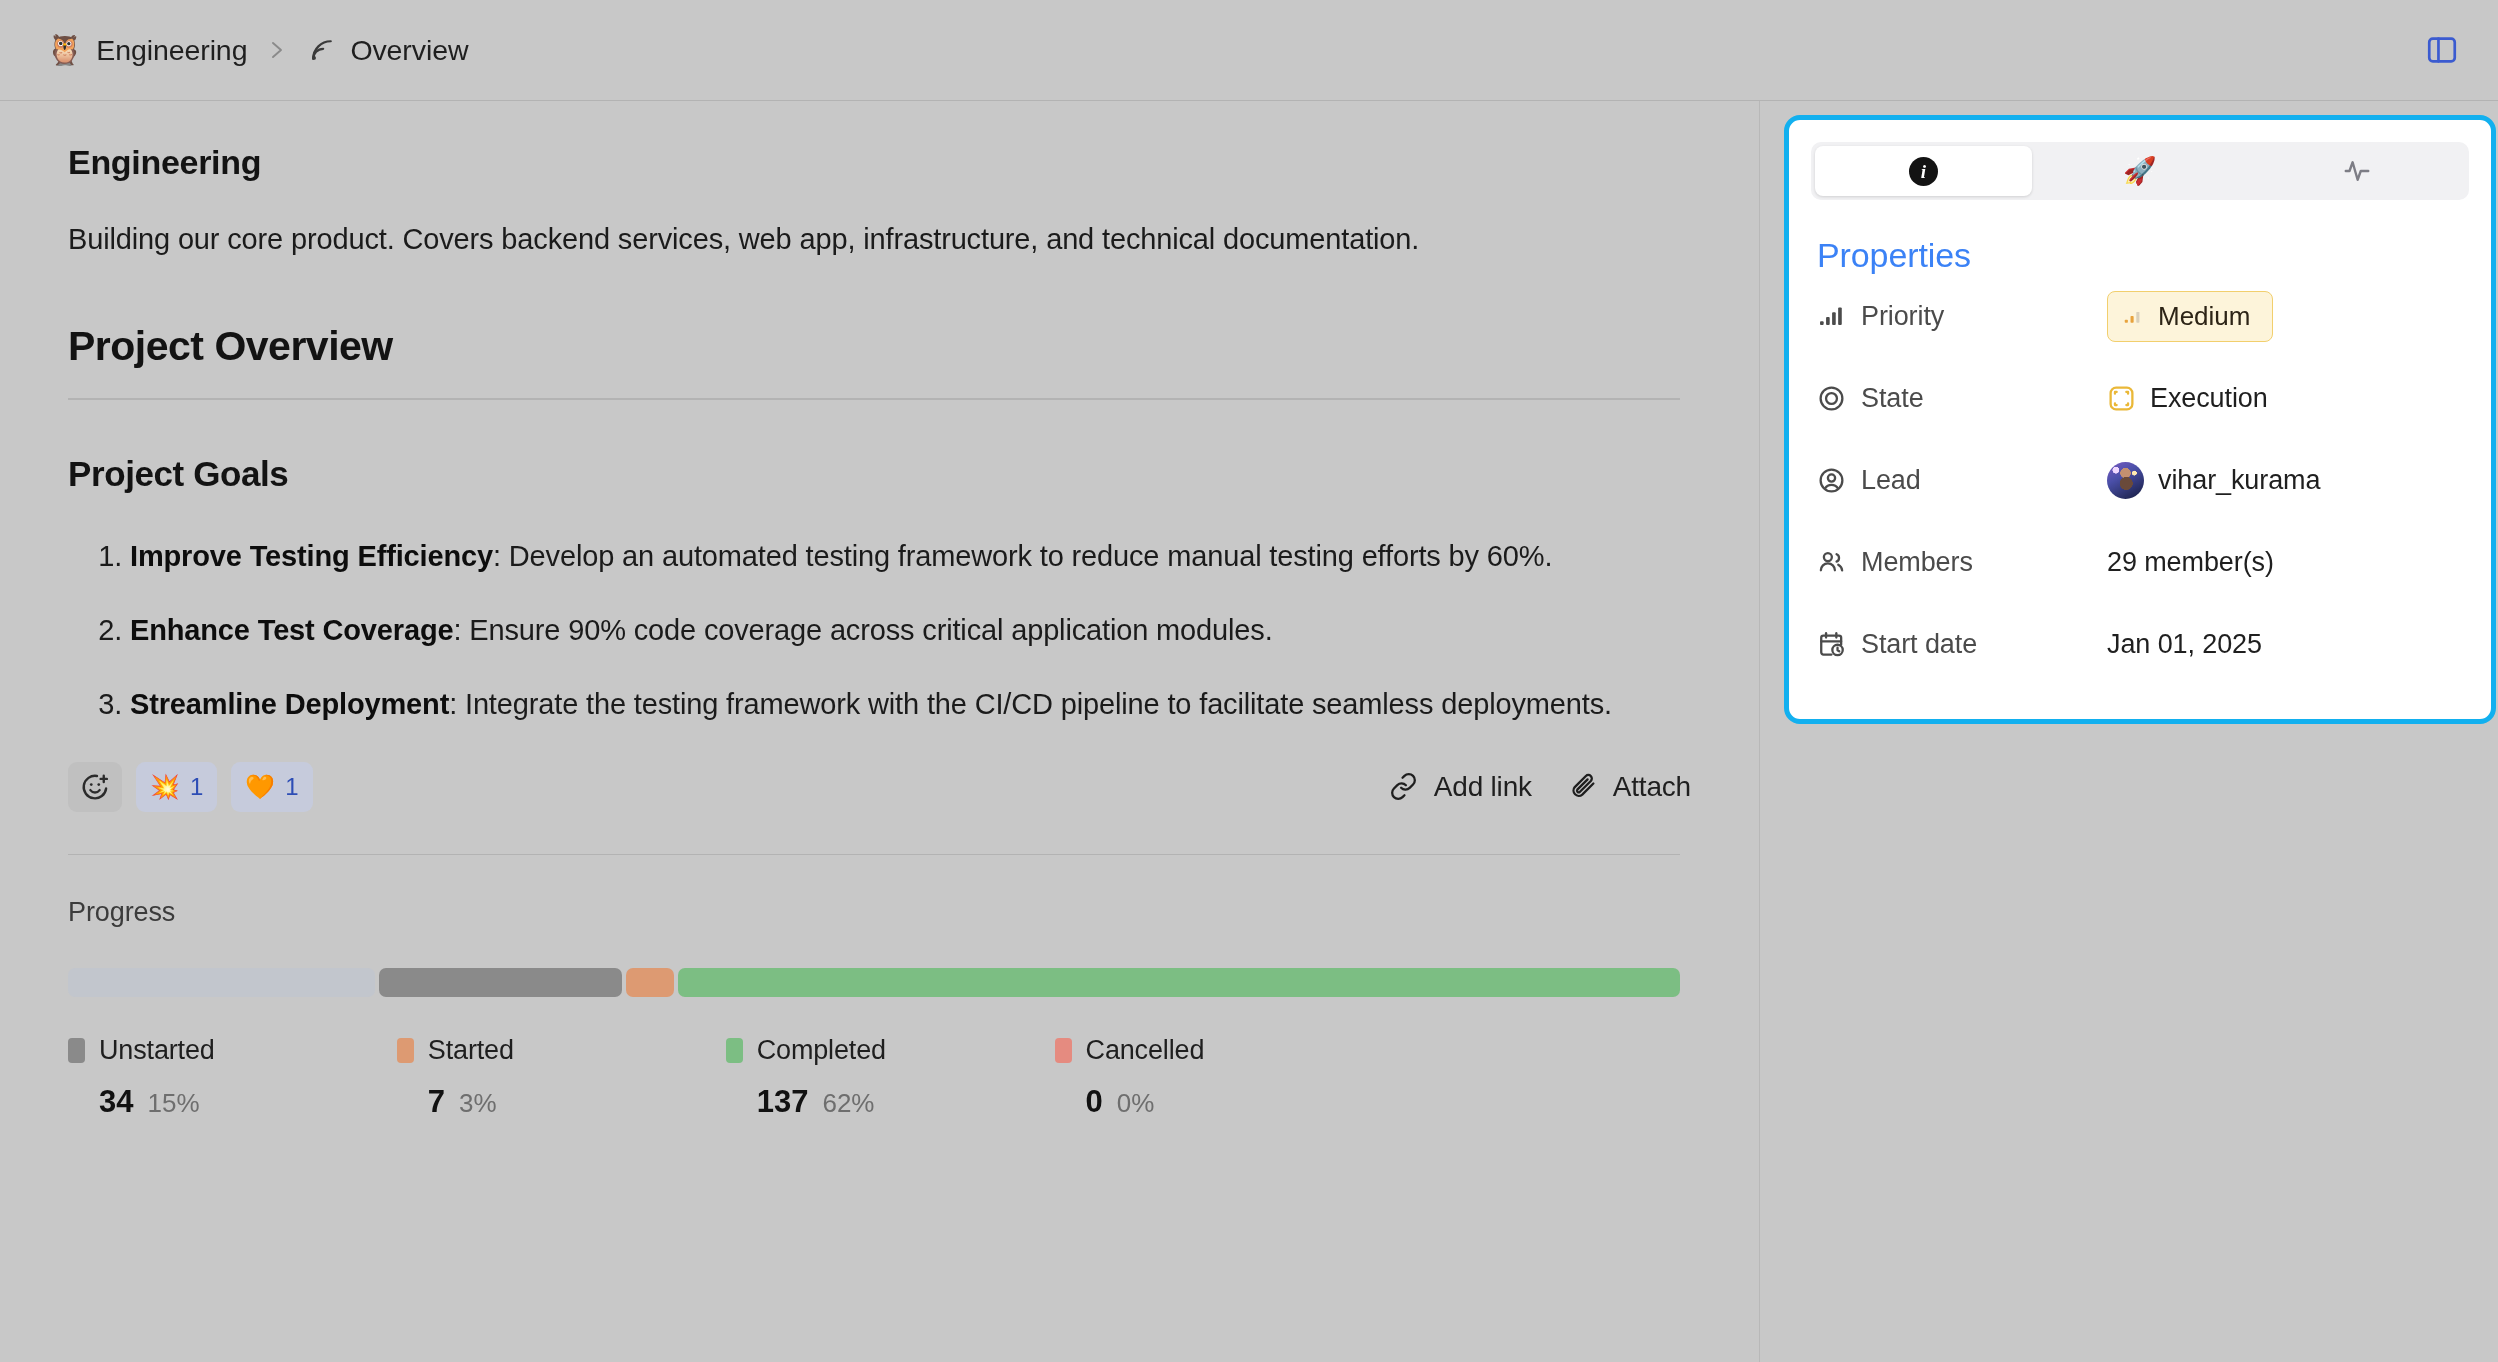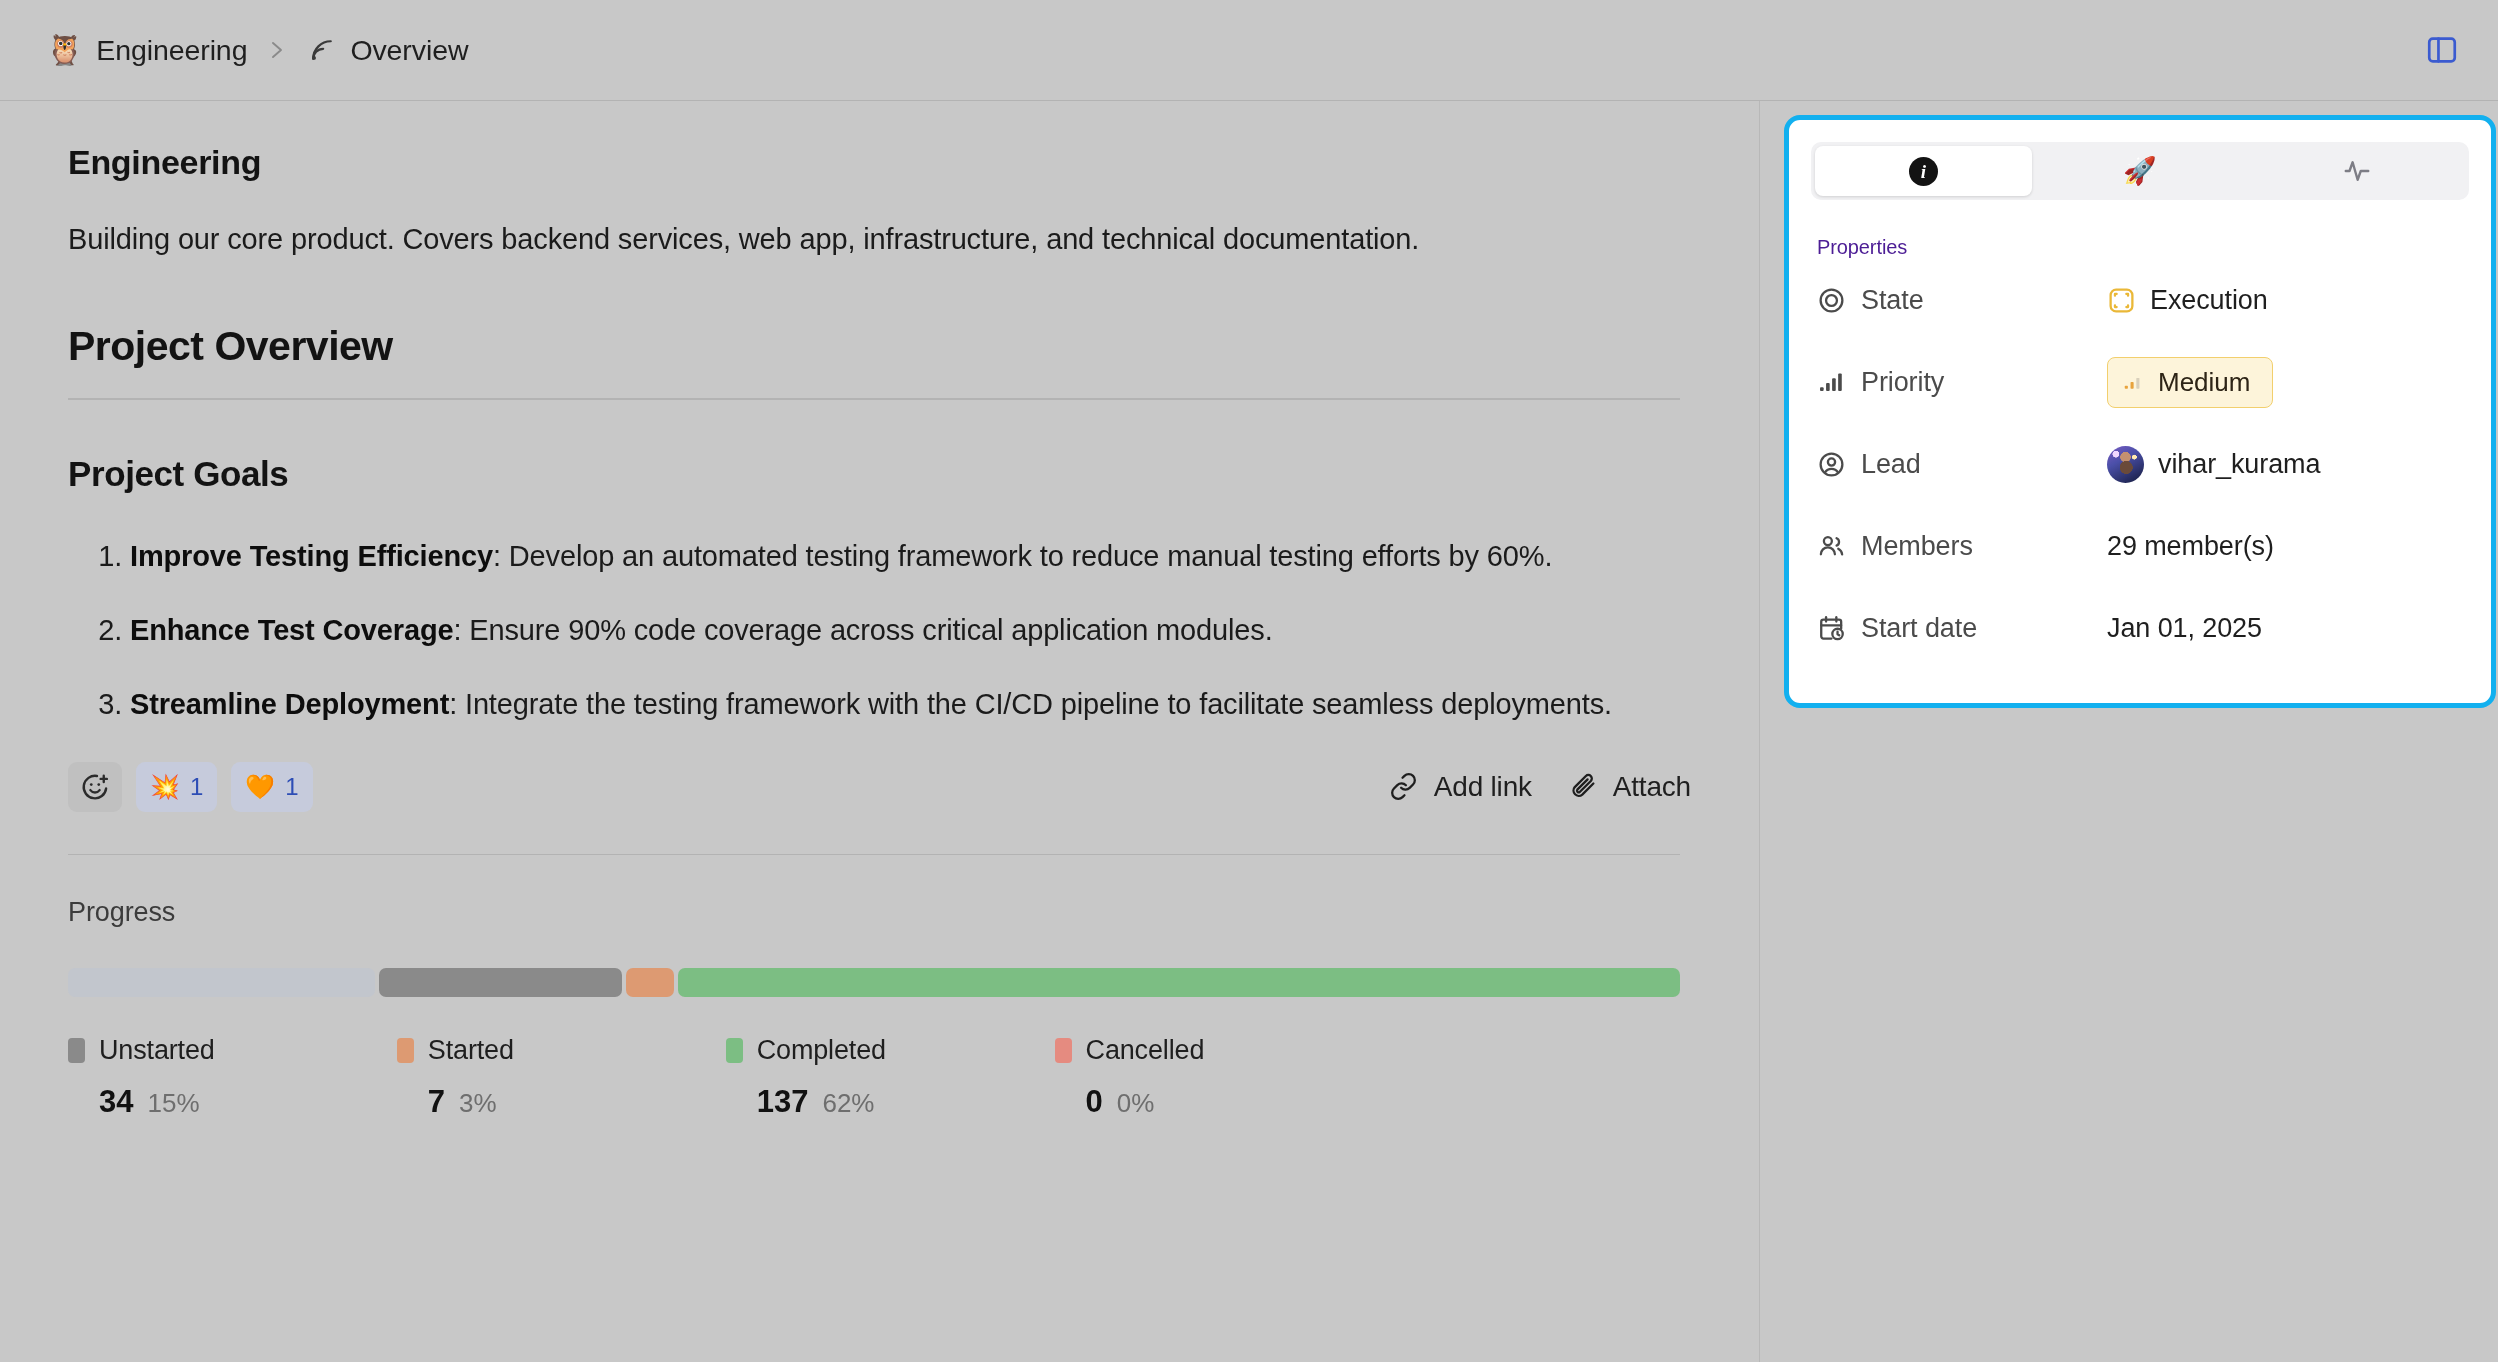--- a/index.html
+++ b/index.html
@@ -335,22 +335,22 @@
     font-family: "Liberation Serif", serif;
     display: inline-flex;
     align-items: center;
     justify-content: center;
     line-height: 1;
   }
 
   .tab-emoji { font-size: 27px; line-height: 1; }
 
   .props-title {
-    font-size: 20px;
-    color: #4c1d95;
+    font-size: 34px;
+    color: #3b82f6;
     margin-top: 36px;
     margin-left: 6px;
     letter-spacing: -0.1px;
   }
 
   .prop-row {
     display: flex;
     align-items: center;
     height: 82px;
     margin-left: 6px;
@@ -599,58 +599,58 @@
             </span>
           </div>
         </div>
 
         <div class="props-title">Properties</div>
 
         <div class="prop-row">
           <div class="prop-key">
             <span>
               <svg width="29" height="29" viewBox="0 0 24 24" style="color:#4b4b4b;display:block">
-                <circle class="icon-line" cx="12" cy="12" r="9"></circle>
-                <circle class="icon-line" cx="12" cy="12" r="4.5"></circle>
-              </svg>
-            </span>
-            <span>State</span>
-          </div>
-          <div class="prop-val">
-            <span class="state-icon">
-              <svg width="29" height="29" viewBox="0 0 24 24" style="color:#eab838;display:block">
-                <rect class="icon-line" x="3" y="3" width="18" height="18" rx="4.5"></rect>
-                <path class="icon-line" d="M8 6.6H6.6V8 M16 6.6h1.4V8 M8 17.4H6.6V16 M16 17.4h1.4V16" stroke-width="2.1"></path>
-              </svg>
-            </span>
-            <span>Execution</span>
-          </div>
-        </div>
-
-        <div class="prop-row">
-          <div class="prop-key">
-            <span>
-              <svg width="29" height="29" viewBox="0 0 24 24" style="color:#4b4b4b;display:block">
                 <rect x="2.5" y="16" width="3" height="3" rx="0.8" fill="currentColor"></rect>
                 <rect x="7.5" y="12.5" width="3" height="6.5" rx="0.8" fill="currentColor"></rect>
                 <rect x="12.5" y="8.5" width="3" height="10.5" rx="0.8" fill="currentColor"></rect>
                 <rect x="17.5" y="4.5" width="3" height="14.5" rx="0.8" fill="currentColor"></rect>
               </svg>
             </span>
             <span>Priority</span>
           </div>
           <div class="prio-pill">
             <span>
               <svg width="22" height="22" viewBox="0 0 24 24" style="color:#e8a33d;display:block">
                 <rect x="3" y="16" width="3.4" height="3.4" rx="0.8" fill="currentColor"></rect>
                 <rect x="9.3" y="12" width="3.4" height="7.4" rx="0.8" fill="currentColor"></rect>
                 <rect x="15.6" y="7.5" width="3.4" height="11.9" rx="0.8" fill="#d9d0bb"></rect>
               </svg>
             </span>
             <span class="prio-label">Medium</span>
+          </div>
+        </div>
+
+        <div class="prop-row">
+          <div class="prop-key">
+            <span>
+              <svg width="29" height="29" viewBox="0 0 24 24" style="color:#4b4b4b;display:block">
+                <circle class="icon-line" cx="12" cy="12" r="9"></circle>
+                <circle class="icon-line" cx="12" cy="12" r="4.5"></circle>
+              </svg>
+            </span>
+            <span>State</span>
+          </div>
+          <div class="prop-val">
+            <span class="state-icon">
+              <svg width="29" height="29" viewBox="0 0 24 24" style="color:#eab838;display:block">
+                <rect class="icon-line" x="3" y="3" width="18" height="18" rx="4.5"></rect>
+                <path class="icon-line" d="M8 6.6H6.6V8 M16 6.6h1.4V8 M8 17.4H6.6V16 M16 17.4h1.4V16" stroke-width="2.1"></path>
+              </svg>
+            </span>
+            <span>Execution</span>
           </div>
         </div>
 
         <div class="prop-row">
           <div class="prop-key">
             <span>
               <svg width="29" height="29" viewBox="0 0 24 24" style="color:#4b4b4b;display:block">
                 <circle class="icon-line" cx="12" cy="12" r="9"></circle>
                 <circle class="icon-line" cx="12" cy="10" r="3"></circle>
                 <path class="icon-line" d="M6.6 18.6a6.4 6.4 0 0 1 10.8 0"></path>

